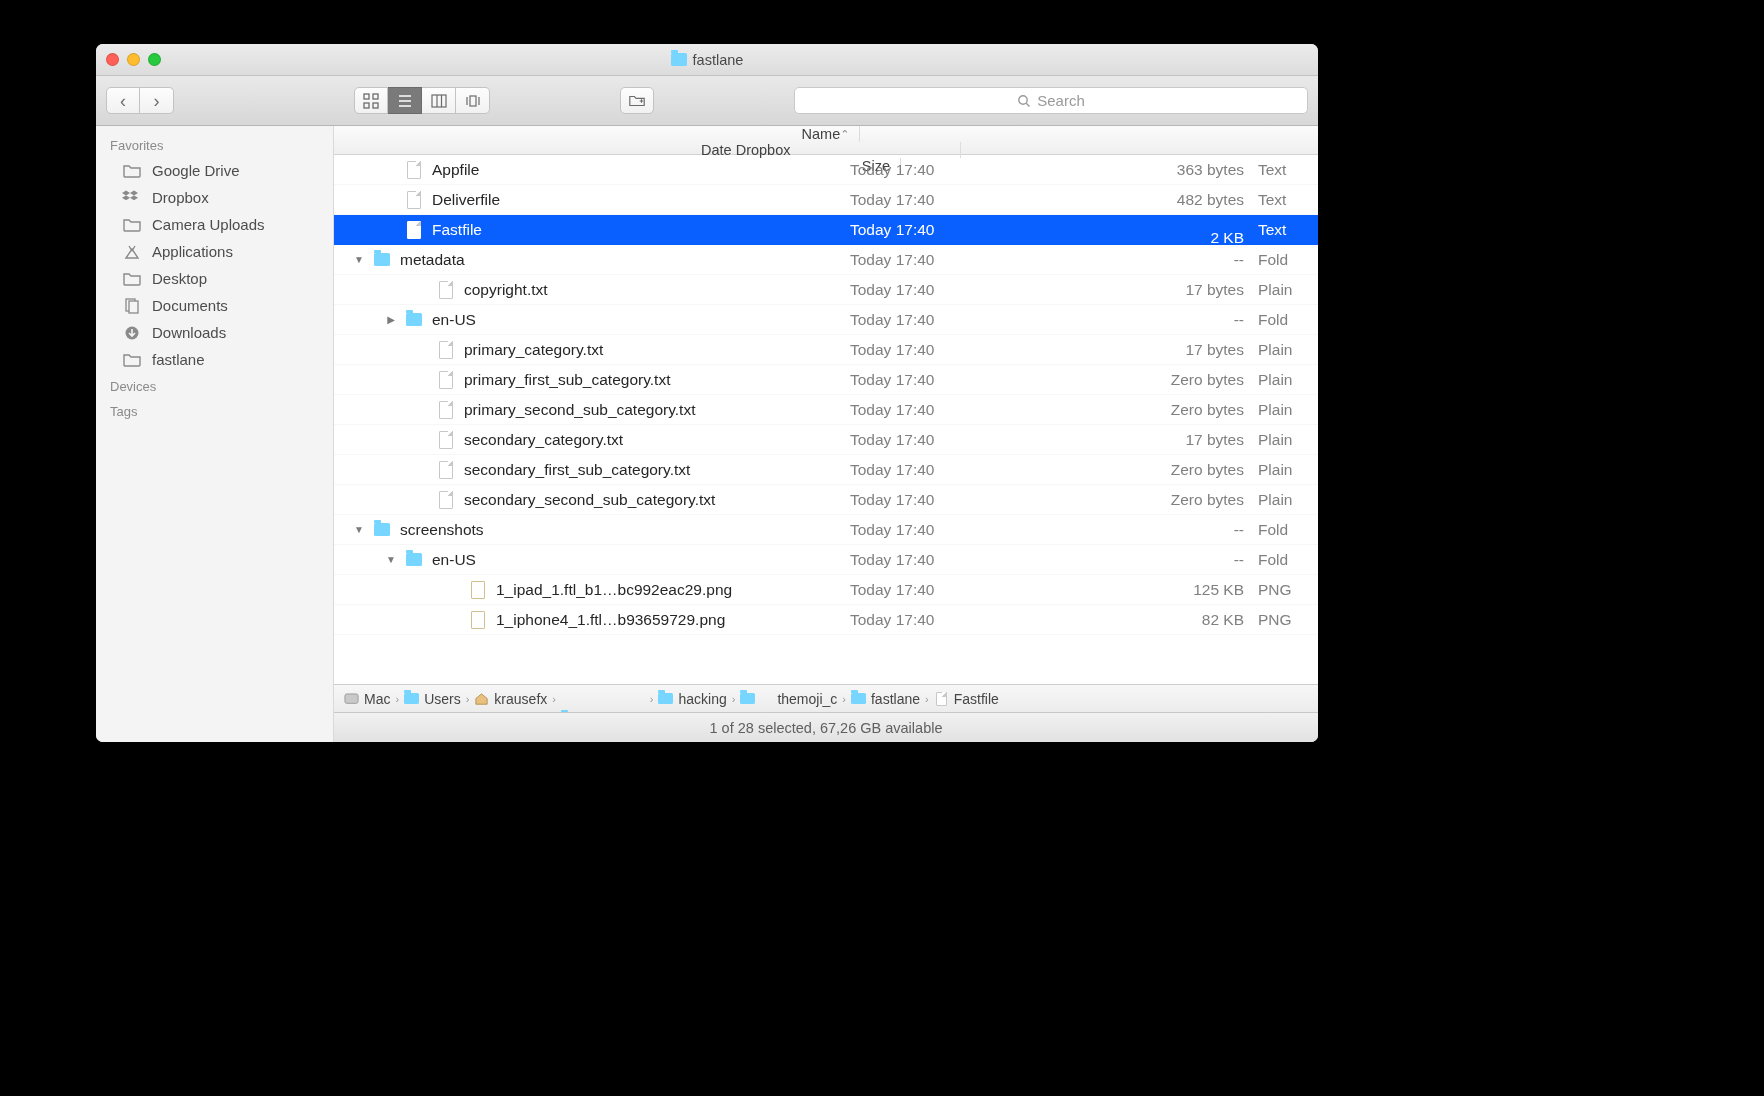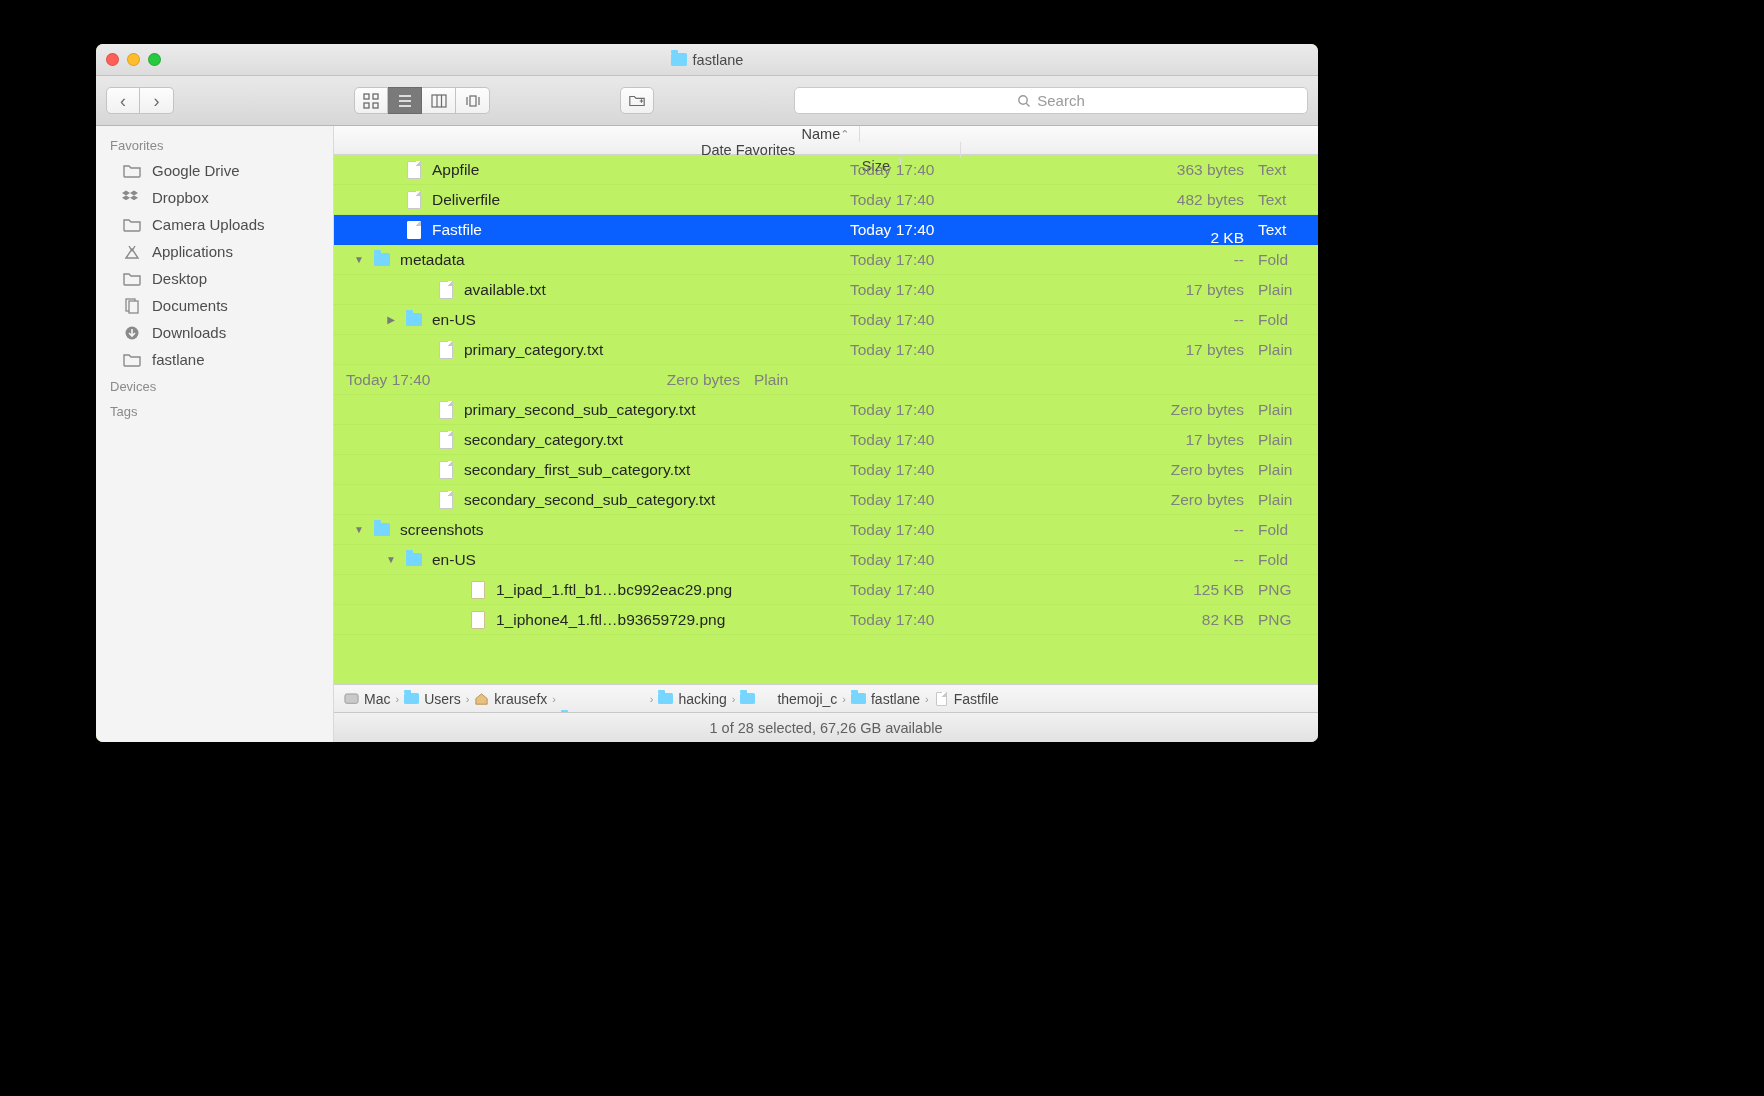--- a/index.html
+++ b/index.html
@@ -9,21 +9,21 @@
     height: 1096px;
     font-family: -apple-system, "Helvetica Neue", Helvetica, Arial, sans-serif;
     font-size: 13px;
     color: #262626;
     position: relative;
   }
   .window {
     position: absolute;
     left: 96px; top: 44px;
     width: 1222px; height: 698px;
-    background: #bef264;
+    background: #ffffff;
     border-radius: 7px;
     box-shadow: 0 30px 80px rgba(0,0,0,.55), 0 0 0 1px rgba(0,0,0,.15);
     display: flex; flex-direction: column;
     overflow: hidden;
   }
   
   .titlebar {
     height: 32px;
     background: linear-gradient(#ececec,#dcdcdc);
     border-bottom: 1px solid #c2c2c2;
@@ -276,21 +276,21 @@
         <div class="sb-header">Tags</div>
       </div>
 
     <div class="filearea">
       <div class="cols">
         <div class="col col-name">
           <span>Name</span>
           <span style="color:#8a8a8a;font-size:11px;">⌃</span>
         </div>
         <div class="col col-date">
-            <span>Date Favorites</span>
+            <span>Date Dropbox</span>
           </div>
         <div class="col col-size">
             <span>Size</span>
           </div>
         <div class="col col-kind">
             <span>Kind</span>
           </div>
       </div>
       <div class="rows" id="rows">
           <div class="row">
@@ -350,21 +350,21 @@
             <div class="cell-kind">Fold</div>
           </div>
           <div class="row">
             <div class="cell-name">
               <span style="display: inline-block; width: 82px;"></span>
               <span class="disclosure"></span>
               <span style="width: 8px; display: inline-block;"></span>
               <span class="file-ic">
                 <span class="ic-doc"></span>
               </span>
-              <span>available.txt</span>
+              <span>copyright.txt</span>
             </div>
             <div class="cell-date">Today 17:40</div>
             <div class="cell-size">17 bytes</div>
             <div class="cell-kind">Plain</div>
           </div>
           <div class="row">
             <div class="cell-name">
               <span style="display: inline-block; width: 50px;"></span>
               <span class="disclosure">▶</span>
               <span style="width: 8px; display: inline-block;"></span>
@@ -385,20 +385,29 @@
               <span class="file-ic">
                 <span class="ic-doc"></span>
               </span>
               <span>primary_category.txt</span>
             </div>
             <div class="cell-date">Today 17:40</div>
             <div class="cell-size">17 bytes</div>
             <div class="cell-kind">Plain</div>
           </div>
           <div class="row">
+            <div class="cell-name">
+              <span style="display: inline-block; width: 82px;"></span>
+              <span class="disclosure"></span>
+              <span style="width: 8px; display: inline-block;"></span>
+              <span class="file-ic">
+                <span class="ic-doc"></span>
+              </span>
+              <span>primary_first_sub_category.txt</span>
+            </div>
             <div class="cell-date">Today 17:40</div>
             <div class="cell-size">Zero bytes</div>
             <div class="cell-kind">Plain</div>
           </div>
           <div class="row">
             <div class="cell-name">
               <span style="display: inline-block; width: 82px;"></span>
               <span class="disclosure"></span>
               <span style="width: 8px; display: inline-block;"></span>
               <span class="file-ic">

